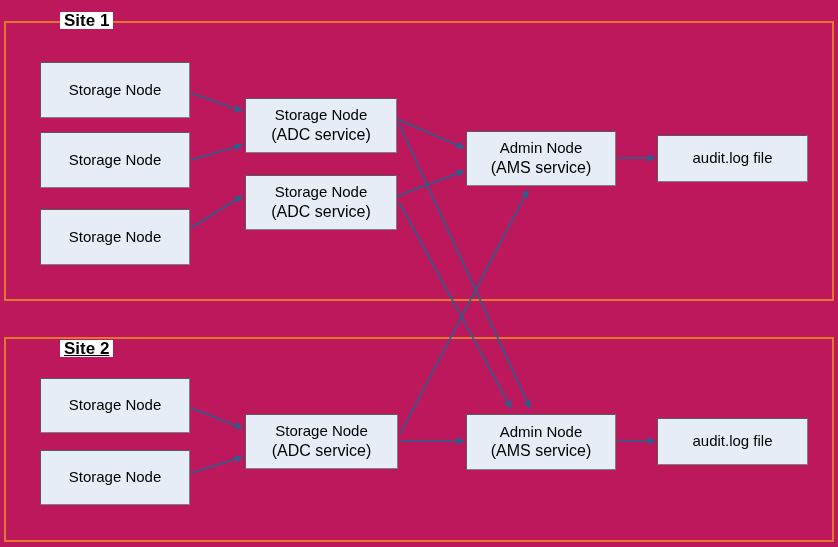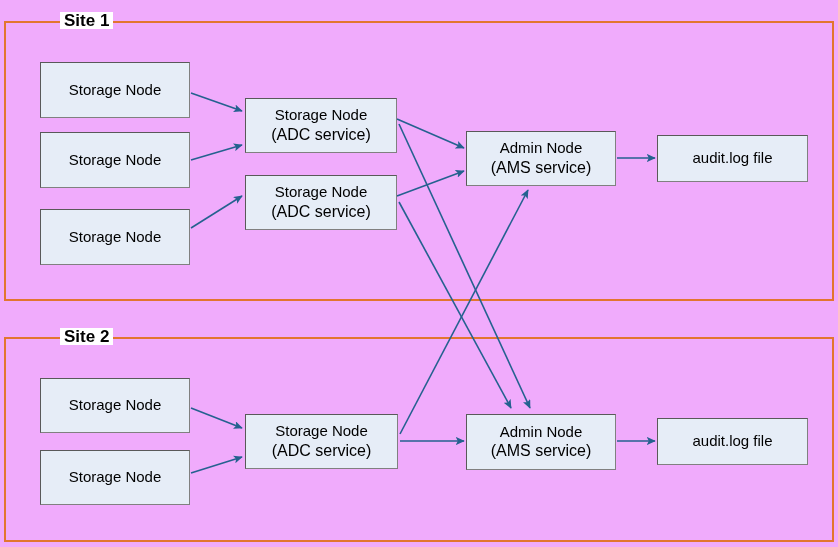--- a/index.html
+++ b/index.html
@@ -4,21 +4,21 @@
 <style>
   html, body {
     margin: 0;
     padding: 0;
     background: #ffffff;
   }
   #canvas {
     position: relative;
     width: 838px;
     height: 547px;
-    background: #f0abfc;
+    background: #be185d;
     font-family: "Liberation Sans", sans-serif;
     overflow: hidden;
   }
   svg.layer {
     position: absolute;
     left: 0;
     top: 0;
     width: 838px;
     height: 547px;
     pointer-events: none;
@@ -59,21 +59,21 @@
 </style>
 </head>
 <body>
 
 <div id="canvas">
 
   <div class="site-frame" style="left:4px; top:21px; width:830px; height:280px;"></div>
   <div class="site-label" style="left:60px; top:12px;">Site 1</div>
 
   <div class="site-frame" style="left:4px; top:337px; width:830px; height:205px;"></div>
-  <div class="site-label" style="left:60px; top:328px;">Site 2</div>
+  <div class="site-label" style="left:60px; top:340px;text-decoration:underline;">Site 2</div>
 
   <svg class="layer" viewBox="0 0 838 547">
     <defs>
       <marker id="ah" markerWidth="9" markerHeight="8" refX="8.2" refY="4" orient="auto" markerUnits="userSpaceOnUse">
         <path d="M0,0 L9,4 L0,8 L2,4 Z" fill="#24618f"></path>
       </marker>
     </defs>
     <g stroke="#24618f" stroke-width="1.6" fill="none" marker-end="url(#ah)">
 
       <path d="M191,93 L242,111"></path>

